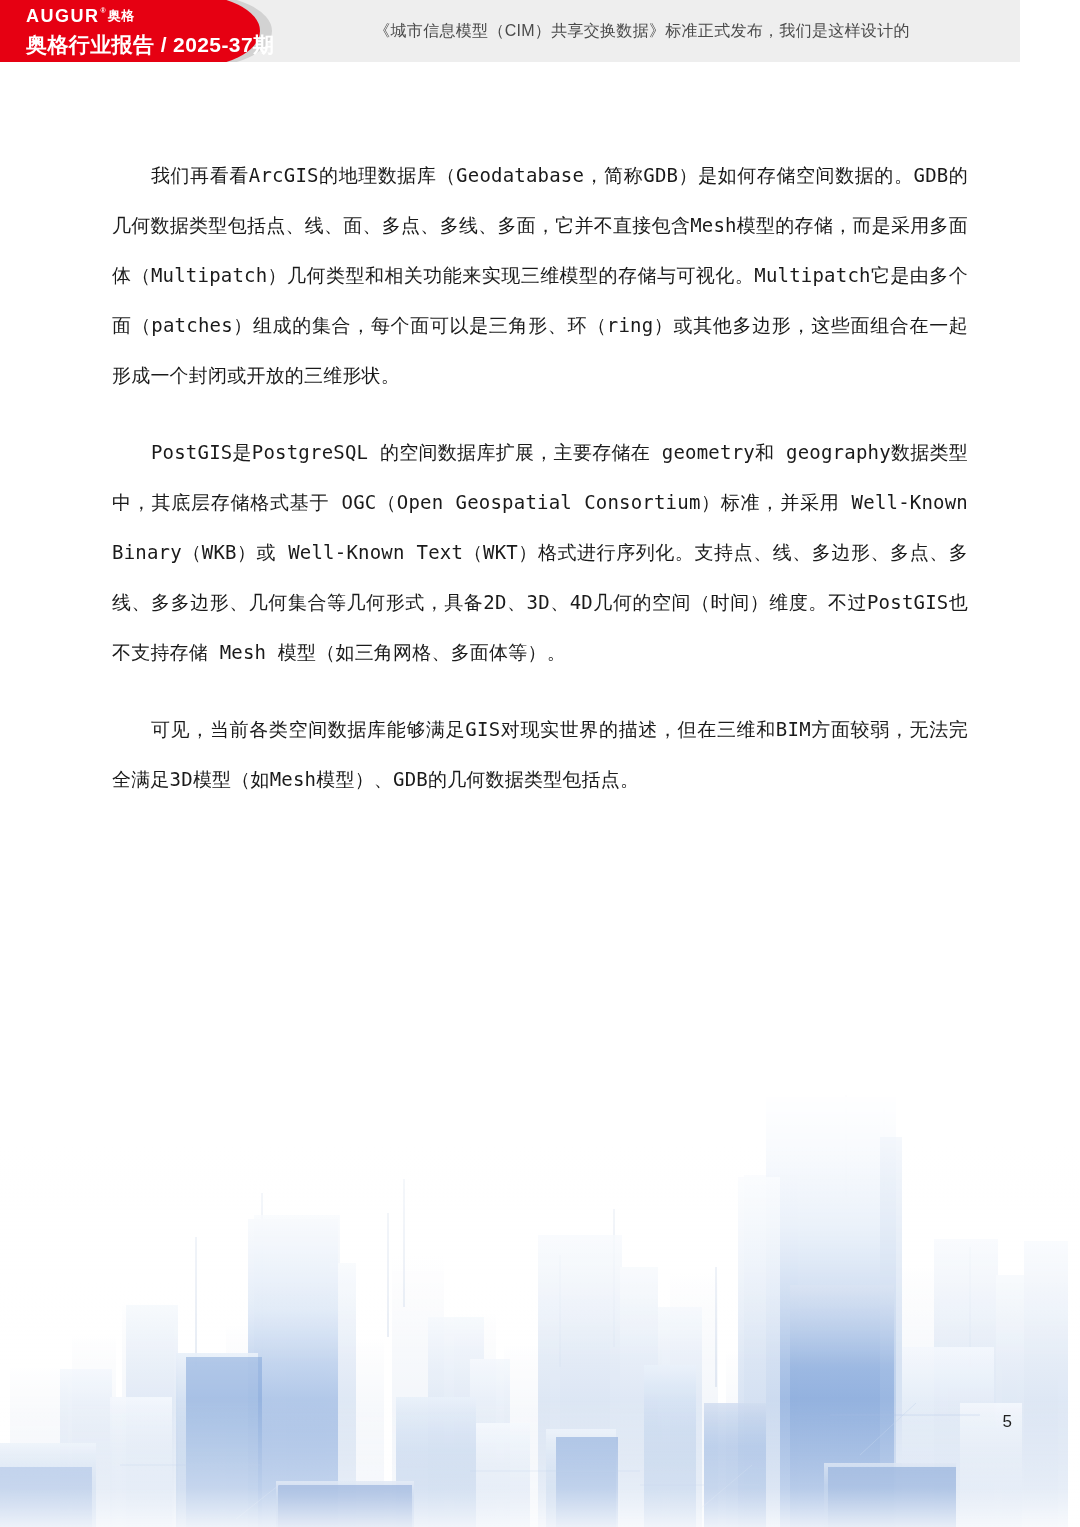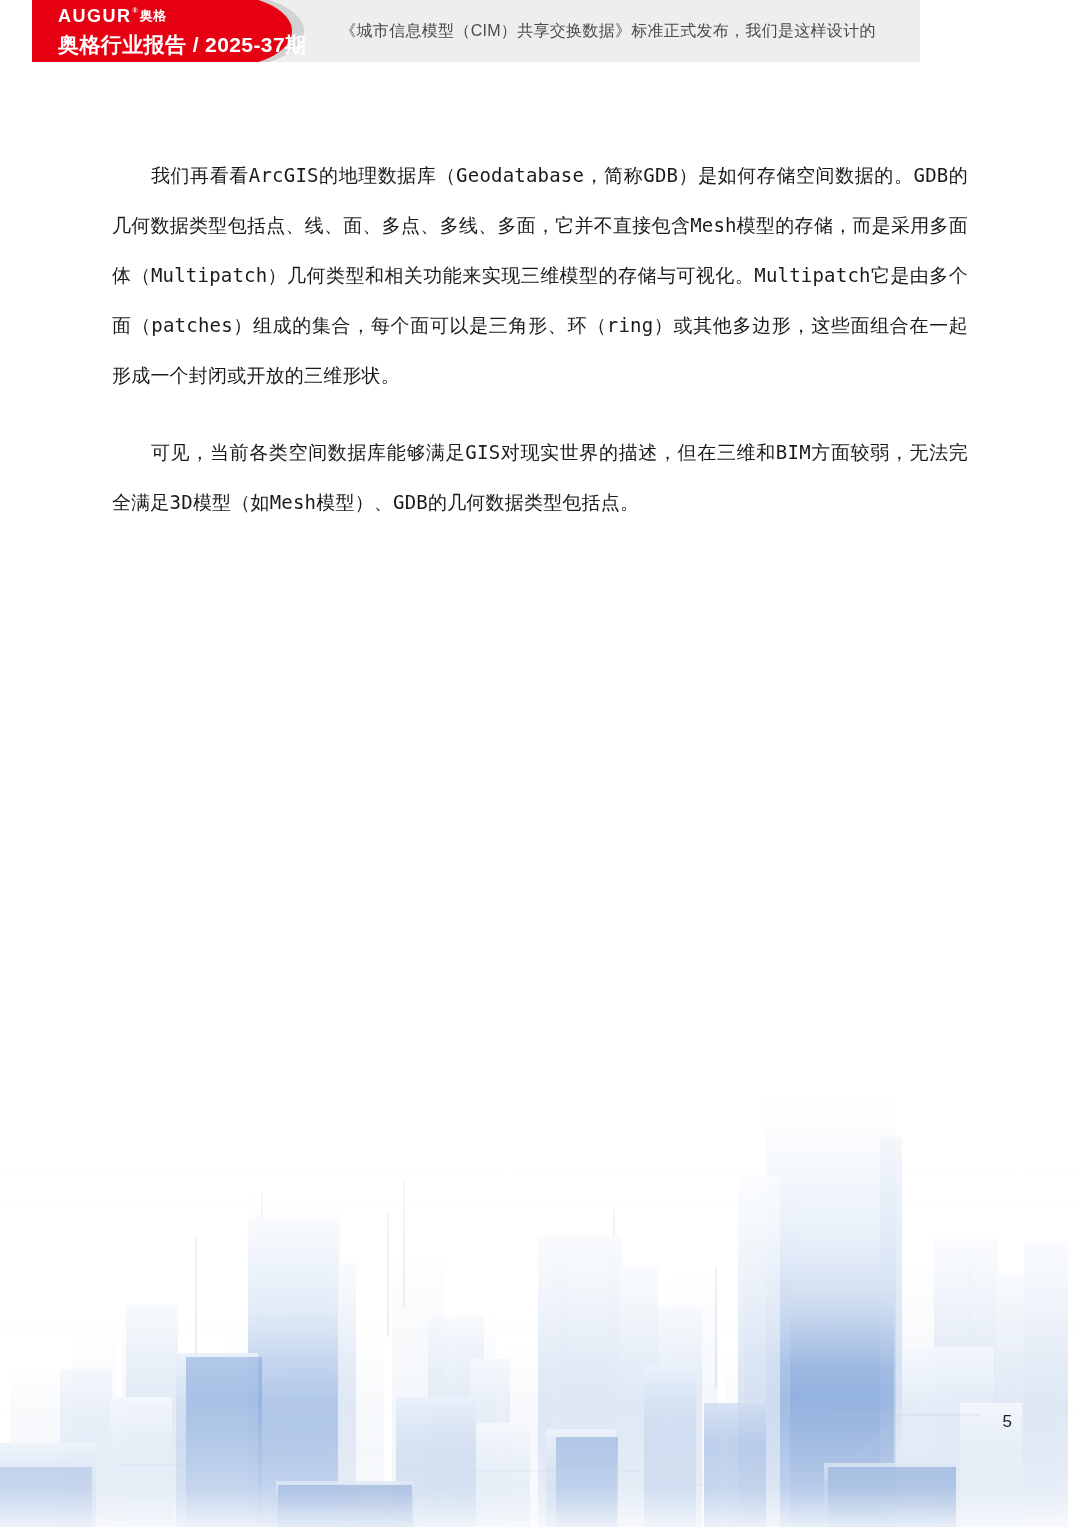--- a/index.html
+++ b/index.html
@@ -16,25 +16,24 @@
     width: 1080px;
     height: 1527px;
     overflow: hidden;
     background: #ffffff;
   }
 
   
   .header {
     position: absolute;
     top: 0; left: 0;
-    width: 888px;
+    width: 1020px;
     height: 62px;
     background: #eeeeee;
     overflow: hidden;
-    margin-left: 32px;
   }
   .header-red {
     position: absolute;
     top: -6px;
     left: -40px;
     width: 300px;
     height: 74px;
     background: #e60012;
     border-top-right-radius: 160px 80px;
     border-bottom-right-radius: 160px 80px;
@@ -168,20 +167,21 @@
         <span class="logo-cn">奥格</span>
       </div>
       <div class="logo-row2">奥格行业报告 / 2025-37期</div>
     </div>
 
     <div class="header-title">《城市信息模型（CIM）共享交换数据》标准正式发布，我们是这样设计的</div>
   </div>
 
   <div class="content">
     <p class="para">我们再看看ArcGIS的地理数据库（Geodatabase，简称GDB）是如何存储空间数据的。GDB的几何数据类型包括点、线、面、多点、多线、多面，它并不直接包含Mesh模型的存储，而是采用多面体（Multipatch）几何类型和相关功能来实现三维模型的存储与可视化。Multipatch它是由多个面（patches）组成的集合，每个面可以是三角形、环（ring）或其他多边形，这些面组合在一起形成一个封闭或开放的三维形状。</p>
+    <p class="para">PostGIS是PostgreSQL 的空间数据库扩展，主要存储在 geometry和 geography数据类型中，其底层存储格式基于 OGC（Open Geospatial Consortium）标准，并采用 Well-Known Binary（WKB）或 Well-Known Text（WKT）格式进行序列化。支持点、线、多边形、多点、多线、多多边形、几何集合等几何形式，具备2D、3D、4D几何的空间（时间）维度。不过PostGIS也不支持存储 Mesh 模型（如三角网格、多面体等）。</p>
     <p class="para">可见，当前各类空间数据库能够满足GIS对现实世界的描述，但在三维和BIM方面较弱，无法完全满足3D模型（如Mesh模型）、GDB的几何数据类型包括点。</p>
   </div>
 
   <div class="cityscape">
     <svg class="city-svg" viewBox="0 0 1080 460" preserveAspectRatio="none">
       <defs>
         <linearGradient id="fadeTop" x1="0" y1="0" x2="0" y2="1">
           <stop offset="0%" stop-color="#ffffff" stop-opacity="1"></stop>
           <stop offset="38%" stop-color="#ffffff" stop-opacity="0.55"></stop>
           <stop offset="100%" stop-color="#ffffff" stop-opacity="0"></stop>

